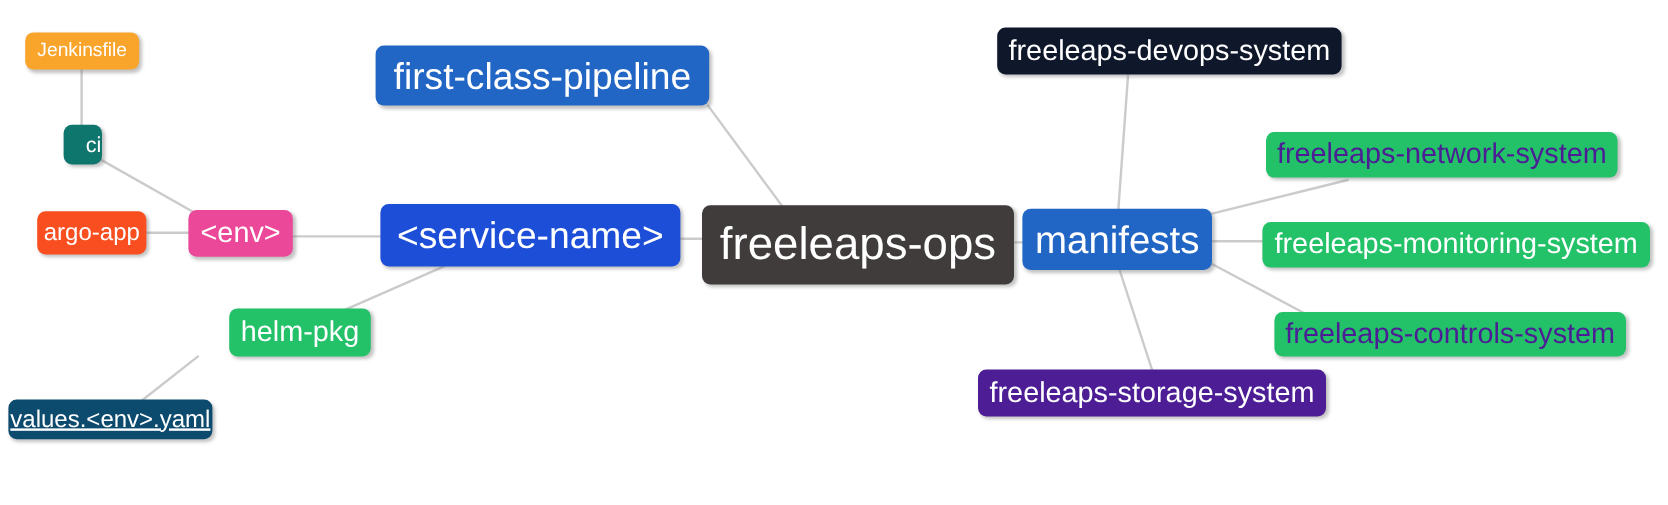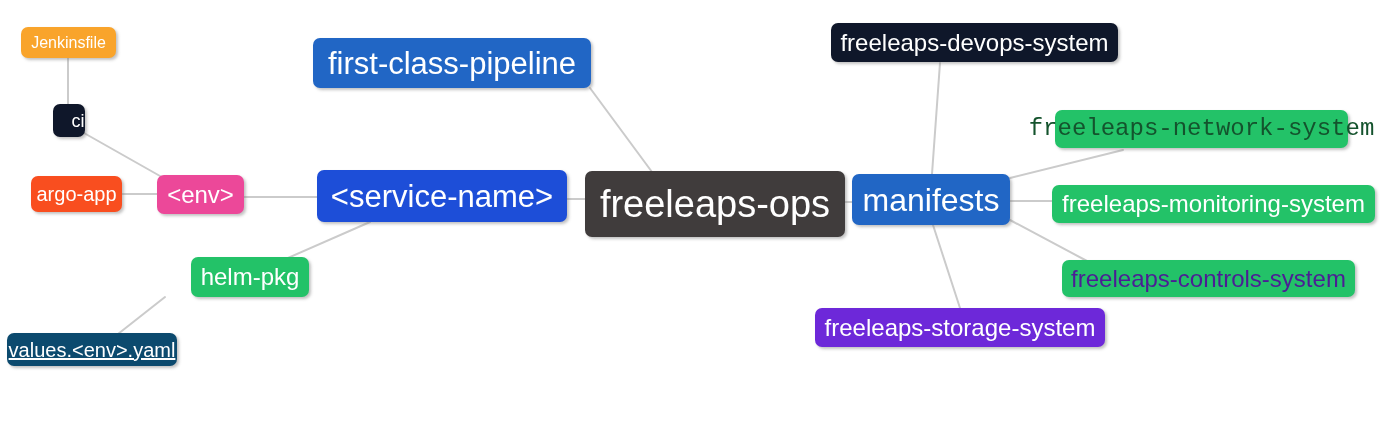--- a/index.html
+++ b/index.html
@@ -52,28 +52,28 @@
       <line x1="567" y1="199" x2="585" y2="199" stroke="#CBCBCB" stroke-width="2" stroke-linecap="round"></line>
       <line x1="845" y1="202" x2="852" y2="202" stroke="#CBCBCB" stroke-width="2" stroke-linecap="round"></line>
       <line x1="932" y1="174" x2="940" y2="63" stroke="#CBCBCB" stroke-width="2" stroke-linecap="round"></line>
       <line x1="1010" y1="178" x2="1123" y2="150" stroke="#CBCBCB" stroke-width="2" stroke-linecap="round"></line>
       <line x1="1010" y1="201" x2="1052" y2="201" stroke="#CBCBCB" stroke-width="2" stroke-linecap="round"></line>
       <line x1="1010" y1="220" x2="1087" y2="261" stroke="#CBCBCB" stroke-width="2" stroke-linecap="round"></line>
       <line x1="933" y1="225" x2="960" y2="308" stroke="#CBCBCB" stroke-width="2" stroke-linecap="round"></line>
     </svg>
   <div id="node-layer">
       <div class="node" style="left: 21px; top: 27px; width: 95px; height: 31px; font-size: 16px; background: rgb(249, 164, 43); color: rgb(255, 255, 255);">Jenkinsfile</div>
-      <div class="node" style="left: 53px; top: 104px; width: 32px; height: 33px; font-size: 18px; background: #0f172a; color: rgb(255, 255, 255); padding-left: 18px;">ci</div>
+      <div class="node" style="left: 53px; top: 104px; width: 32px; height: 33px; font-size: 18px; background: #0f766e; color: rgb(255, 255, 255); padding-left: 18px;">ci</div>
       <div class="node" style="left: 31px; top: 176px; width: 91px; height: 36px; font-size: 20px; background: rgb(249, 78, 31); color: rgb(255, 255, 255);">argo-app</div>
       <div class="node" style="left: 157px; top: 175px; width: 87px; height: 39px; font-size: 24px; background: #ec4899; color: rgb(255, 255, 255);">&lt;env&gt;</div>
       <div class="node" style="left: 147px; top: 257px; width: 118px; height: 40px; font-size: 24px; background: rgb(35, 194, 104); color: rgb(255, 255, 255); margin-left: 44px;">helm-pkg</div>
       <div class="node" style="left: 7px; top: 333px; width: 170px; height: 33px; font-size: 20px; background: #0c4a6e; color: rgb(255, 255, 255); text-decoration: underline;">values.&lt;env&gt;.yaml</div>
       <div class="node" style="left: 313px; top: 38px; width: 278px; height: 50px; font-size: 31px; background: rgb(33, 102, 197); color: rgb(255, 255, 255);">first-class-pipeline</div>
       <div class="node" style="left: 317px; top: 170px; width: 250px; height: 52px; font-size: 31px; background: #1d4ed8; color: rgb(255, 255, 255);">&lt;service-name&gt;</div>
       <div class="node" style="left: 585px; top: 171px; width: 260px; height: 66px; font-size: 38px; background: rgb(64, 60, 60); color: rgb(255, 255, 255);">freeleaps-ops</div>
       <div class="node" style="left: 852px; top: 174px; width: 158px; height: 51px; font-size: 32px; background: rgb(33, 102, 197); color: #ffffff;">manifests</div>
       <div class="node" style="left: 795px; top: 23px; width: 287px; height: 39px; font-size: 24px; background: #0f172a; color: rgb(255, 255, 255); margin-left: 36px;">freeleaps-devops-system</div>
-      <div class="node" style="left: 1055px; top: 110px; width: 293px; height: 38px; font-size: 24px; background: rgb(35, 194, 104); color: #14532d; font-family: Liberation Mono, monospace;">freeleaps-network-system</div>
+      <div class="node" style="left: 1055px; top: 110px; width: 293px; height: 38px; font-size: 24px; background: rgb(35, 194, 104); color: #4c1d95;">freeleaps-network-system</div>
       <div class="node" style="left: 1052px; top: 185px; width: 323px; height: 38px; font-size: 24px; background: rgb(35, 194, 104); color: rgb(255, 255, 255);">freeleaps-monitoring-system</div>
       <div class="node" style="left: 1062px; top: 260px; width: 293px; height: 37px; font-size: 24px; background: rgb(35, 194, 104); color: #4c1d95;">freeleaps-controls-system</div>
-      <div class="node" style="left: 815px; top: 308px; width: 290px; height: 39px; font-size: 24px; background: #6d28d9; color: rgb(255, 255, 255);">freeleaps-storage-system</div>
+      <div class="node" style="left: 815px; top: 308px; width: 290px; height: 39px; font-size: 24px; background: #4c1d95; color: rgb(255, 255, 255);">freeleaps-storage-system</div>
     </div>
 </div>
 
 </body></html>

